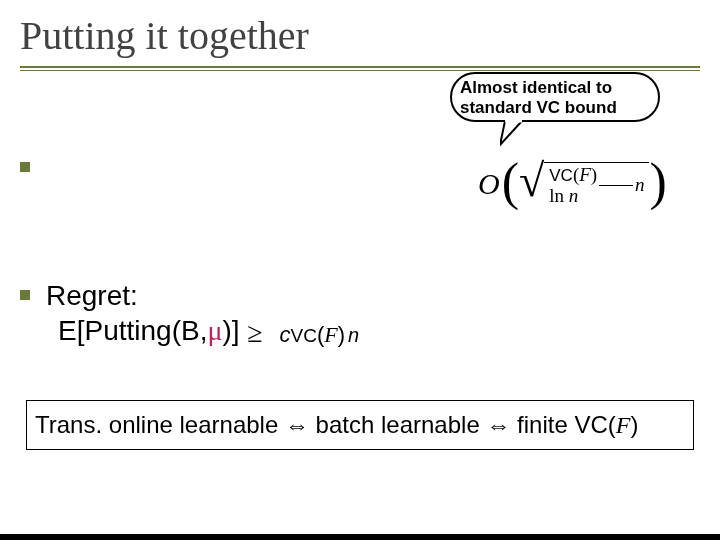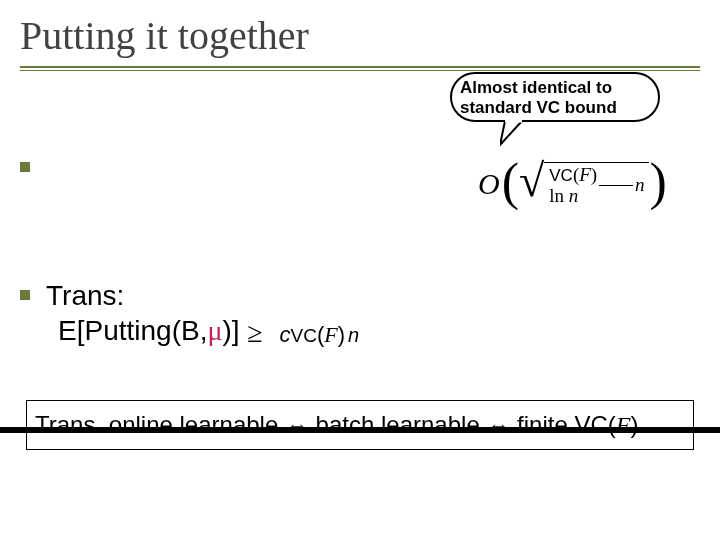--- a/index.html
+++ b/index.html
@@ -7,21 +7,21 @@
     padding: 0;
     width: 720px;
     height: 540px;
     background: #fff;
     font-family: "Times New Roman", serif;
     position: relative;
     overflow: hidden;
   }
   .slide {
     width: 720px;
-    height: 433px;
+    height: 540px;
     position: relative;
     box-sizing: border-box;
   }
   .title-area {
     position: absolute;
     left: 20px;
     top: 12px;
     width: 680px;
   }
   .title-text {
@@ -240,21 +240,21 @@
             <span class="den" style="font-style:italic">n</span>
           </span>
         </span>
       </span>
       <span class="paren">)</span>
     </span>
   </div>
 
   <div class="bullet-row row2">
     <div class="bullet-marker"></div>
-    <div>Trans:</div>
+    <div>Regret:</div>
     <div class="indent">
       <span>E[Putting(B,</span><span class="mu">μ</span><span>)]</span>
       <span class="geq">≥</span>
       <span class="frac2">
         <span class="num">
           <span style="font-style:italic">c</span><span class="vc-text" style="font-family:Arial,sans-serif;font-size:19px">VC</span>(<span class="cal-f">F</span>)
         </span>
         <span class="bar"></span>
         <span class="den">n</span>
       </span>

